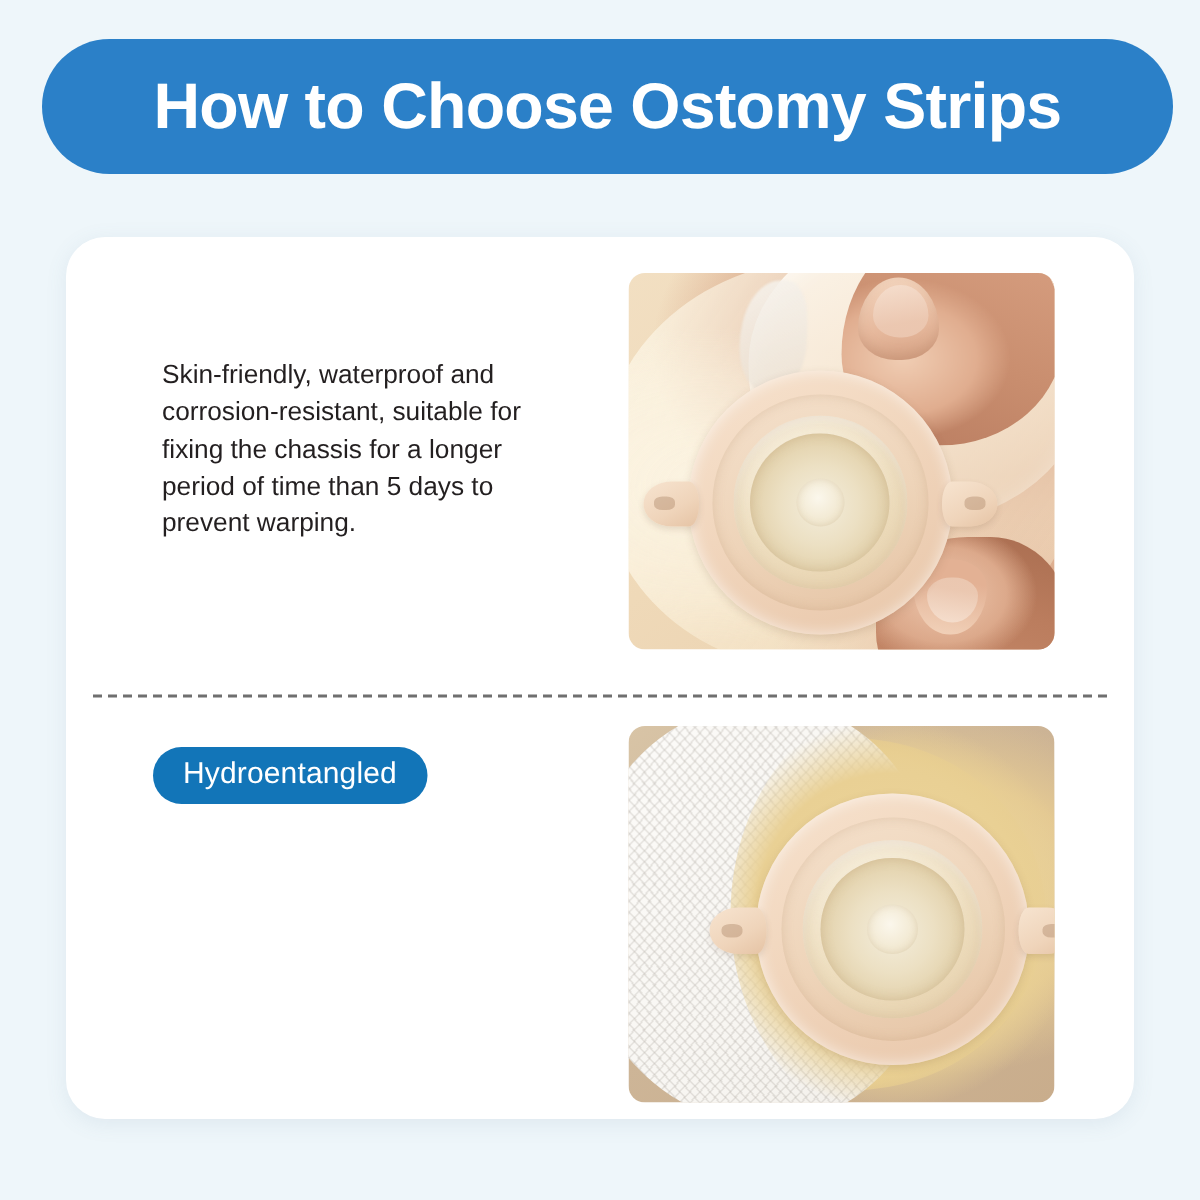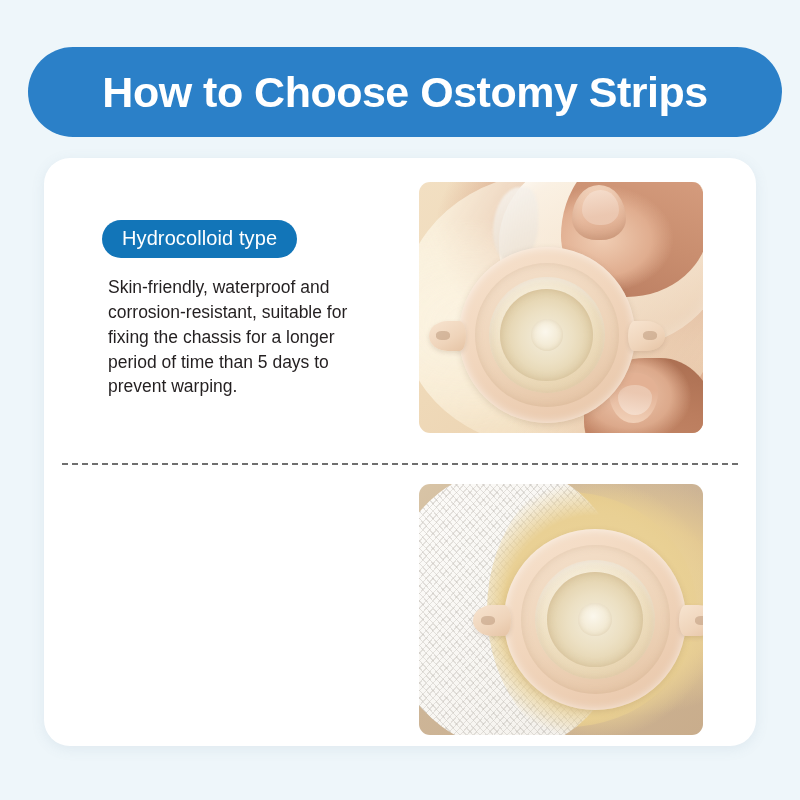--- a/index.html
+++ b/index.html
@@ -21,21 +21,20 @@
     left: 28px;
     top: 26px;
     width: 754px;
     height: 90px;
     background: #2b80c8;
     border-radius: 45px;
     display: flex;
     align-items: center;
     justify-content: center;
     box-sizing: border-box;
-    margin-top: 21px;
   }
   .header-title {
     color: #ffffff;
     font-size: 43px;
     font-weight: bold;
     letter-spacing: -0.5px;
     line-height: 1;
     font-family: "Liberation Sans", sans-serif;
     white-space: nowrap;
   }
@@ -372,21 +371,20 @@
 
 <div class="header-banner">
   <div class="header-title">How to Choose Ostomy Strips</div>
 </div>
 
 <div class="content-card">
 
   <div class="section section-1">
 
     <div class="section-text">
-      <div class="pill">Hydrocolloid type</div>
       <div class="body-text">Skin-friendly, waterproof and
 corrosion-resistant, suitable for
 fixing the chassis for a longer
 period of time than 5 days to
 prevent warping.</div>
     </div>
 
     <div class="photo">
       <div class="photo-inner">
         <div class="skin-bg-1"></div>
@@ -416,20 +414,21 @@
         </div>
       </div>
     </div>
   </div>
 
   <div class="divider"></div>
 
   <div class="section section-2">
 
     <div class="section-text">
+      <div class="pill">Hydroentangled</div>
     </div>
 
     <div class="photo">
       <div class="photo-inner">
         <div class="skin-bg-2"></div>
         <div class="wafer"></div>
         <div class="nonwoven"></div>
         <div class="nonwoven-mask"></div>
 
         <div class="flange photo-2-flange">

